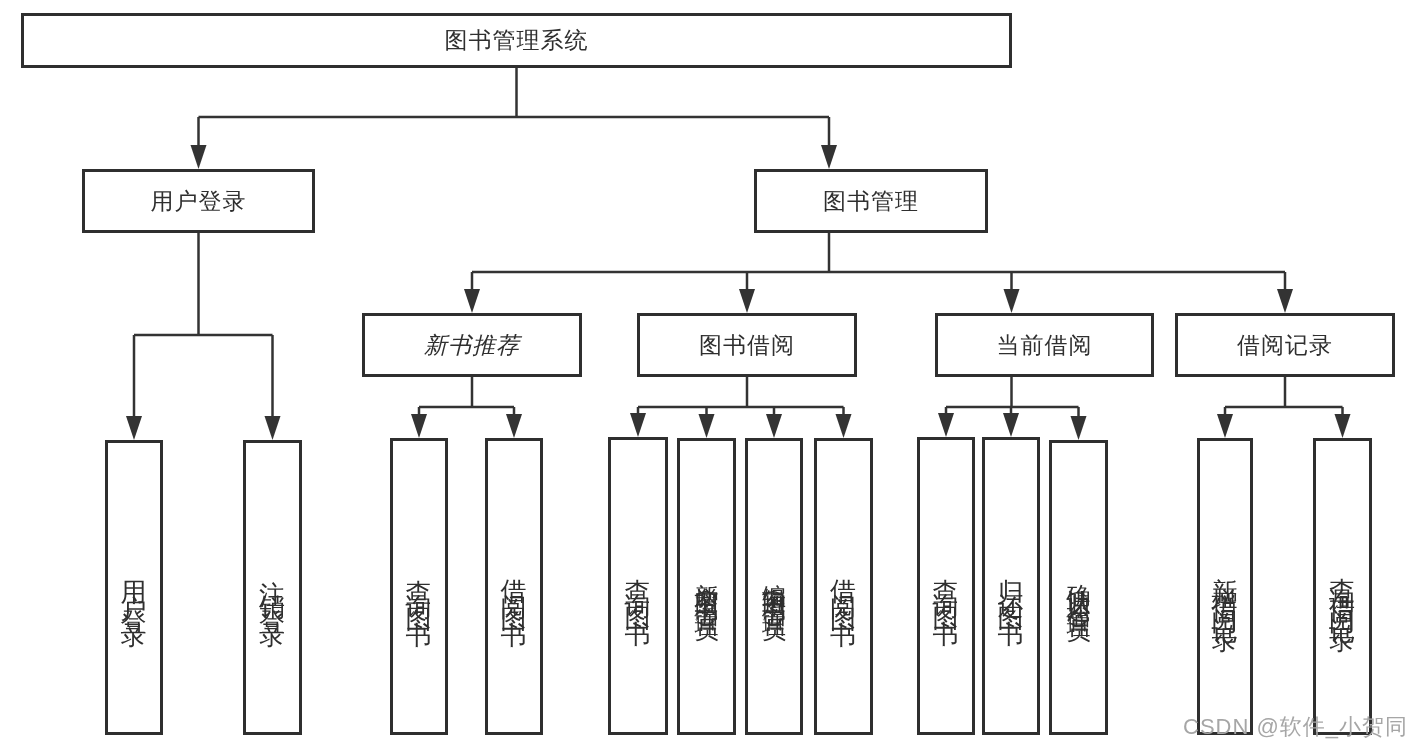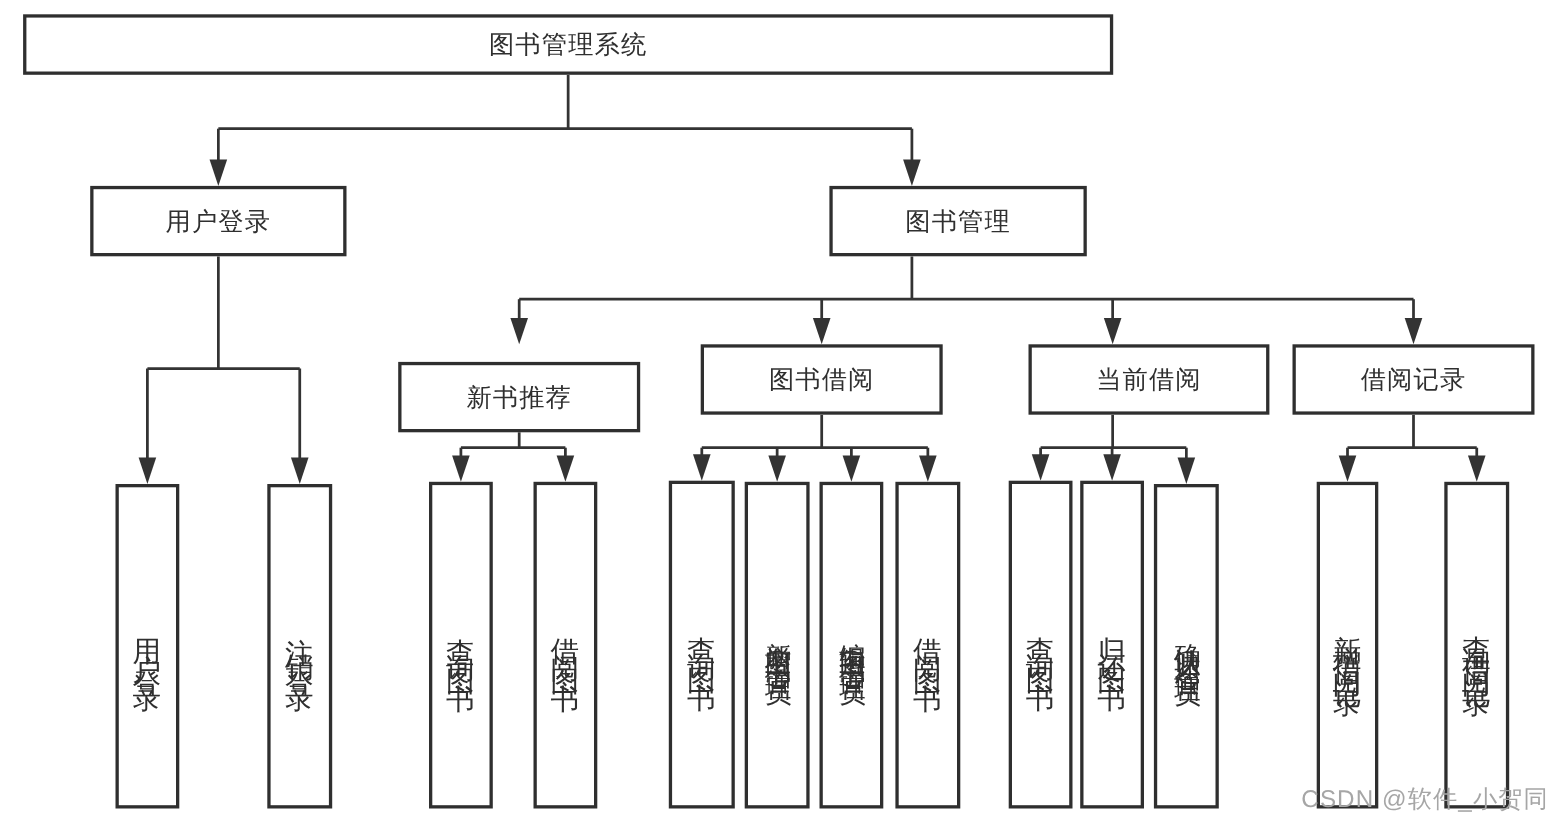--- a/index.html
+++ b/index.html
@@ -85,21 +85,21 @@
   <div id="nodes">
       <div class="box horizontal" style="left: 21px; top: 13px; width: 991px; height: 55px; color: rgb(47, 47, 47);">
         <span>图书管理系统</span>
       </div>
       <div class="box horizontal" style="left: 82px; top: 169px; width: 233px; height: 64px; color: rgb(47, 47, 47);">
         <span>用户登录</span>
       </div>
       <div class="box horizontal" style="left: 712px; top: 169px; width: 234px; height: 64px; color: rgb(47, 47, 47); margin-left: 42px;">
         <span>图书管理</span>
       </div>
-      <div class="box horizontal" style="left: 362px; top: 329px; width: 220px; height: 64px; color: rgb(47, 47, 47);">
+      <div class="box horizontal" style="left: 362px; top: 313px; width: 220px; height: 64px; color: rgb(47, 47, 47); font-style: italic;">
         <span>新书推荐</span>
       </div>
       <div class="box horizontal" style="left: 637px; top: 313px; width: 220px; height: 64px; color: rgb(47, 47, 47); font-family: Liberation Serif, serif;">
         <span>图书借阅</span>
       </div>
       <div class="box horizontal" style="left: 902px; top: 313px; width: 219px; height: 64px; color: rgb(47, 47, 47); margin-left: 33px;">
         <span>当前借阅</span>
       </div>
       <div class="box horizontal" style="left: 1175px; top: 313px; width: 220px; height: 64px; color: rgb(47, 47, 47);">
         <span>借阅记录</span>

